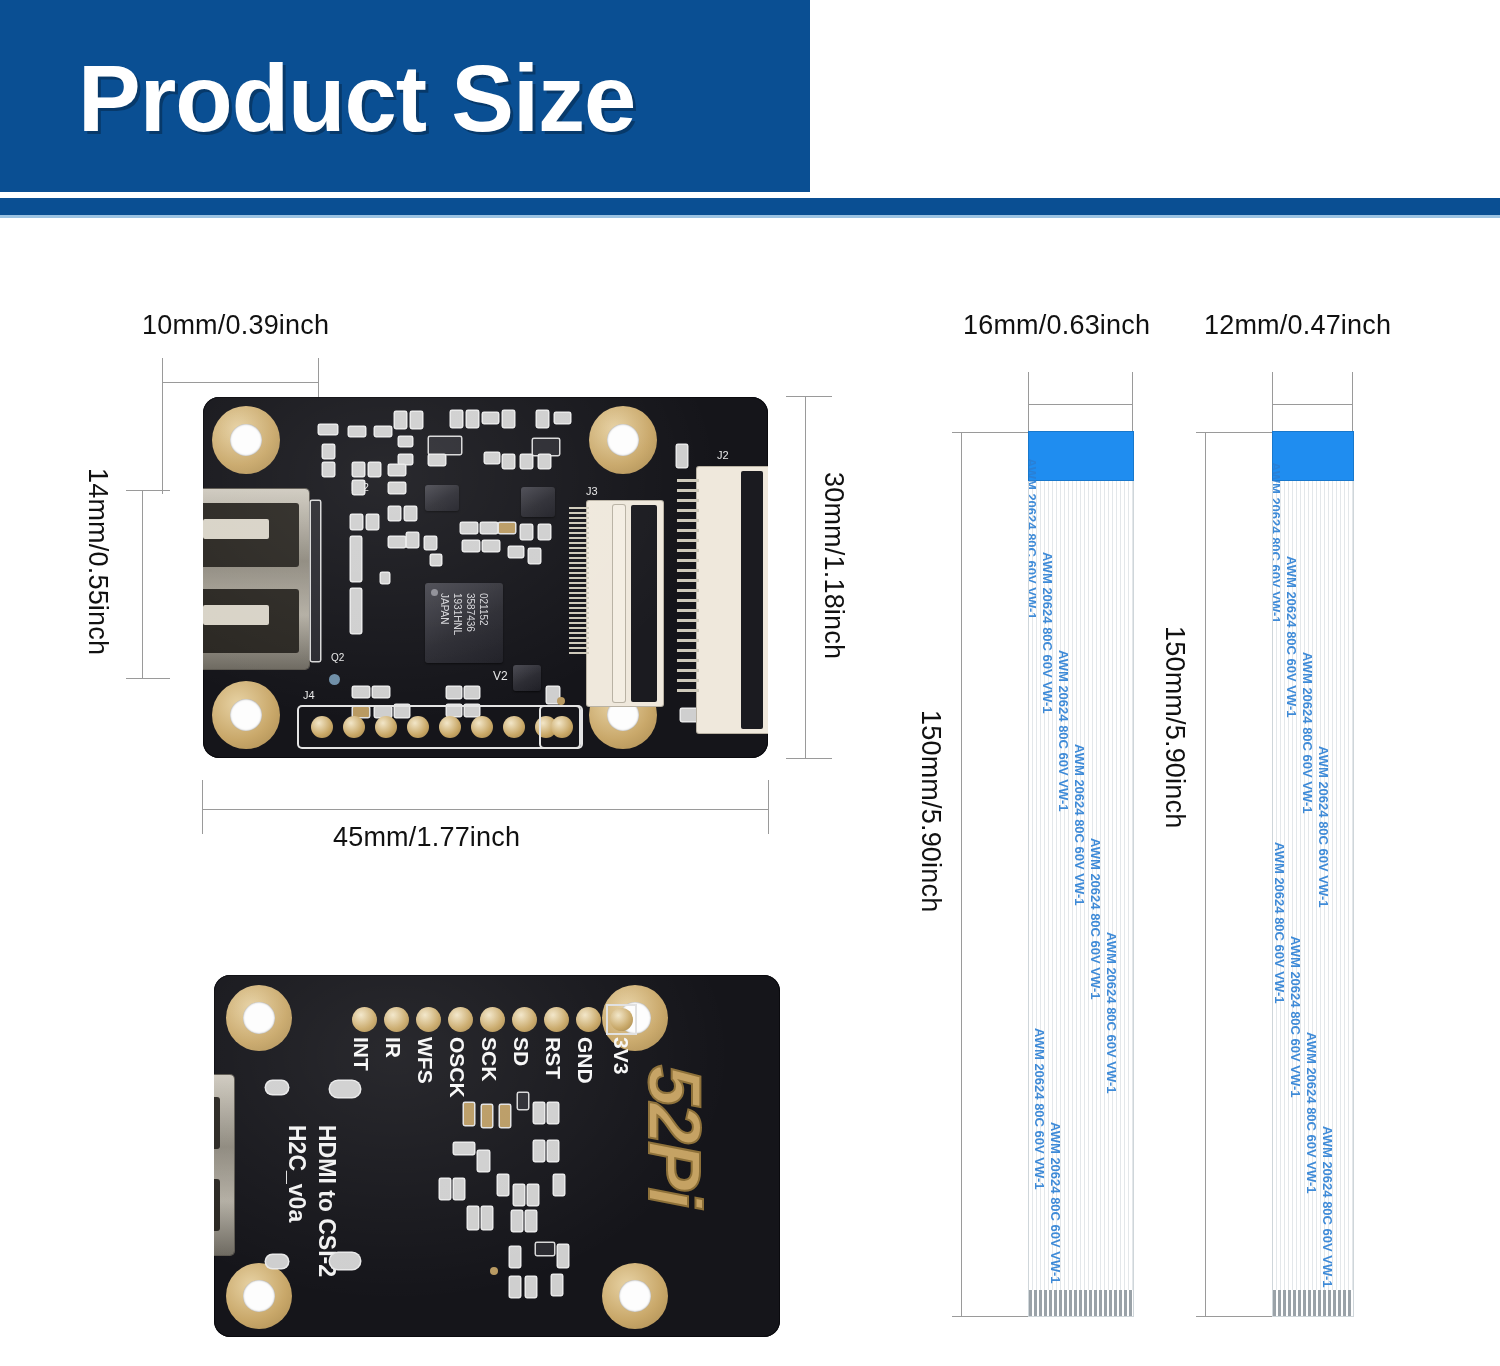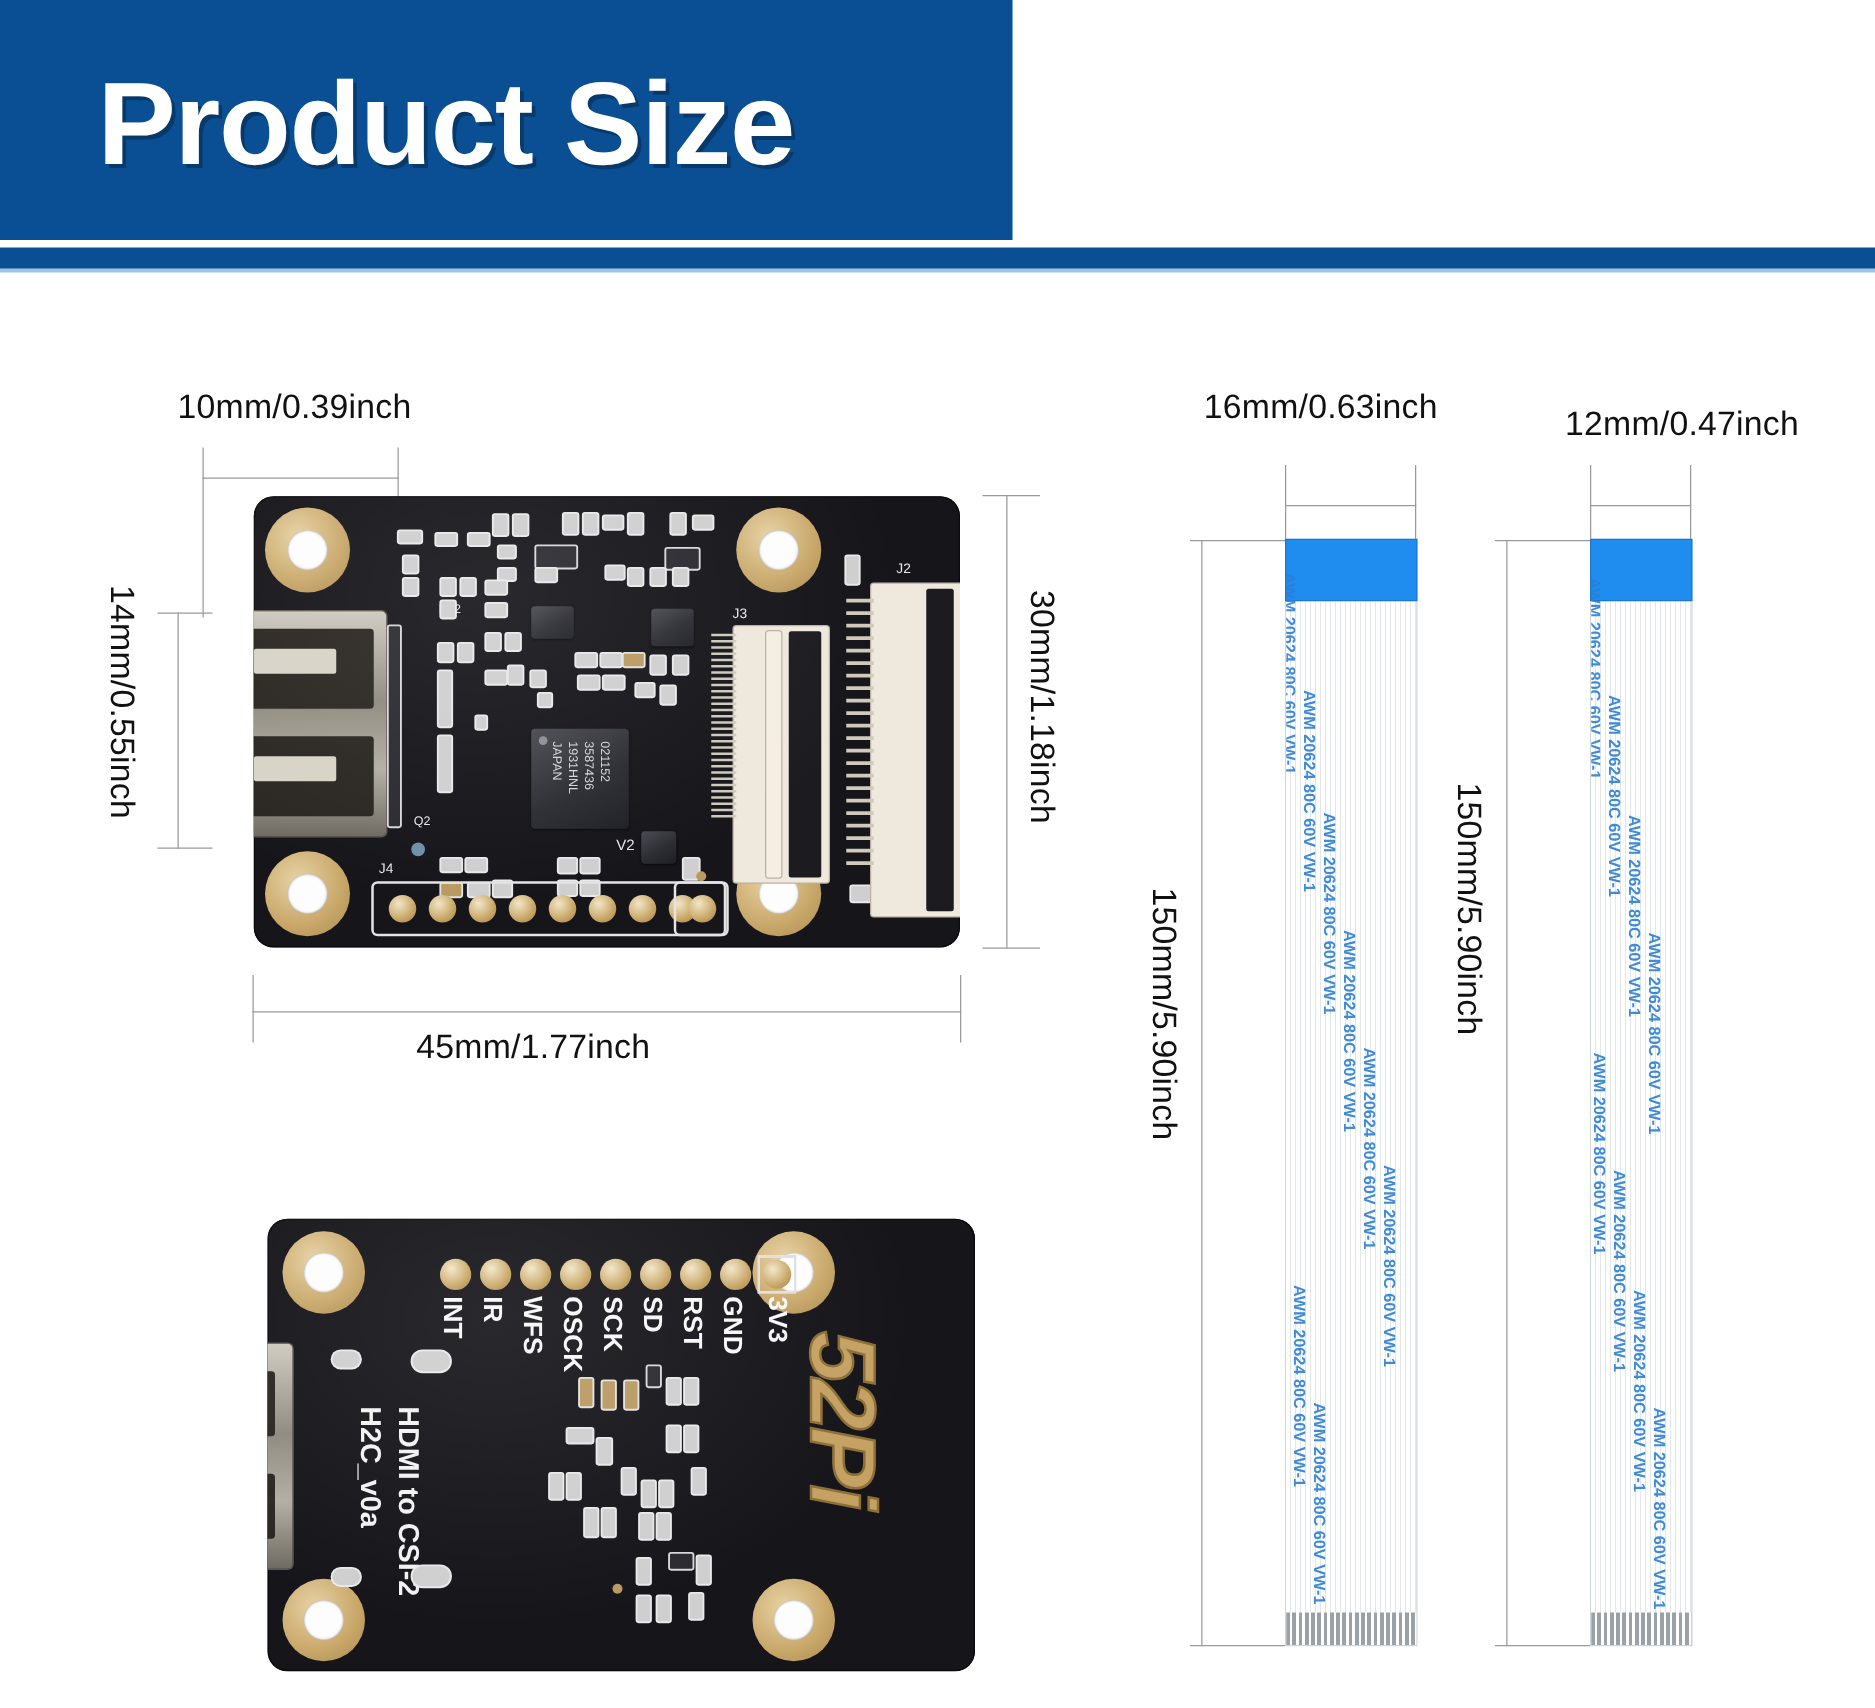--- a/index.html
+++ b/index.html
@@ -392,21 +392,21 @@
     <span style="left:42px;top:218px;">AWM 20624 80C 60V VW-1</span>
     <span style="left:58px;top:312px;">AWM 20624 80C 60V VW-1</span>
     <span style="left:74px;top:406px;">AWM 20624 80C 60V VW-1</span>
     <span style="left:90px;top:500px;">AWM 20624 80C 60V VW-1</span>
     <span style="left:18px;top:596px;">AWM 20624 80C 60V VW-1</span>
     <span style="left:34px;top:690px;">AWM 20624 80C 60V VW-1</span>
   </div>
   <div class="contacts"></div>
 </div>
 
-<div class="dim-label" style="left:1204px;top:324px;margin-left:48px;">12mm/0.47inch</div>
+<div class="dim-label" style="left:1204px;top:310px;">12mm/0.47inch</div>
 <div class="ext-line" style="left:1272px;top:372px;width:1px;height:60px;"></div>
 <div class="ext-line" style="left:1352px;top:372px;width:1px;height:60px;"></div>
 <div class="dim-line" style="left:1272px;top:404px;width:81px;height:1px;"></div>
 
 <div class="dim-label vert" style="left:1190px;top:626px;">150mm/5.90inch</div>
 <div class="ext-line" style="left:1196px;top:432px;width:76px;height:1px;"></div>
 <div class="ext-line" style="left:1196px;top:1316px;width:76px;height:1px;"></div>
 <div class="dim-line" style="left:1205px;top:432px;width:1px;height:885px;"></div>
 
 <div class="cable" id="cable-b" style="left:1273px;top:432px;width:80px;height:884px;">

